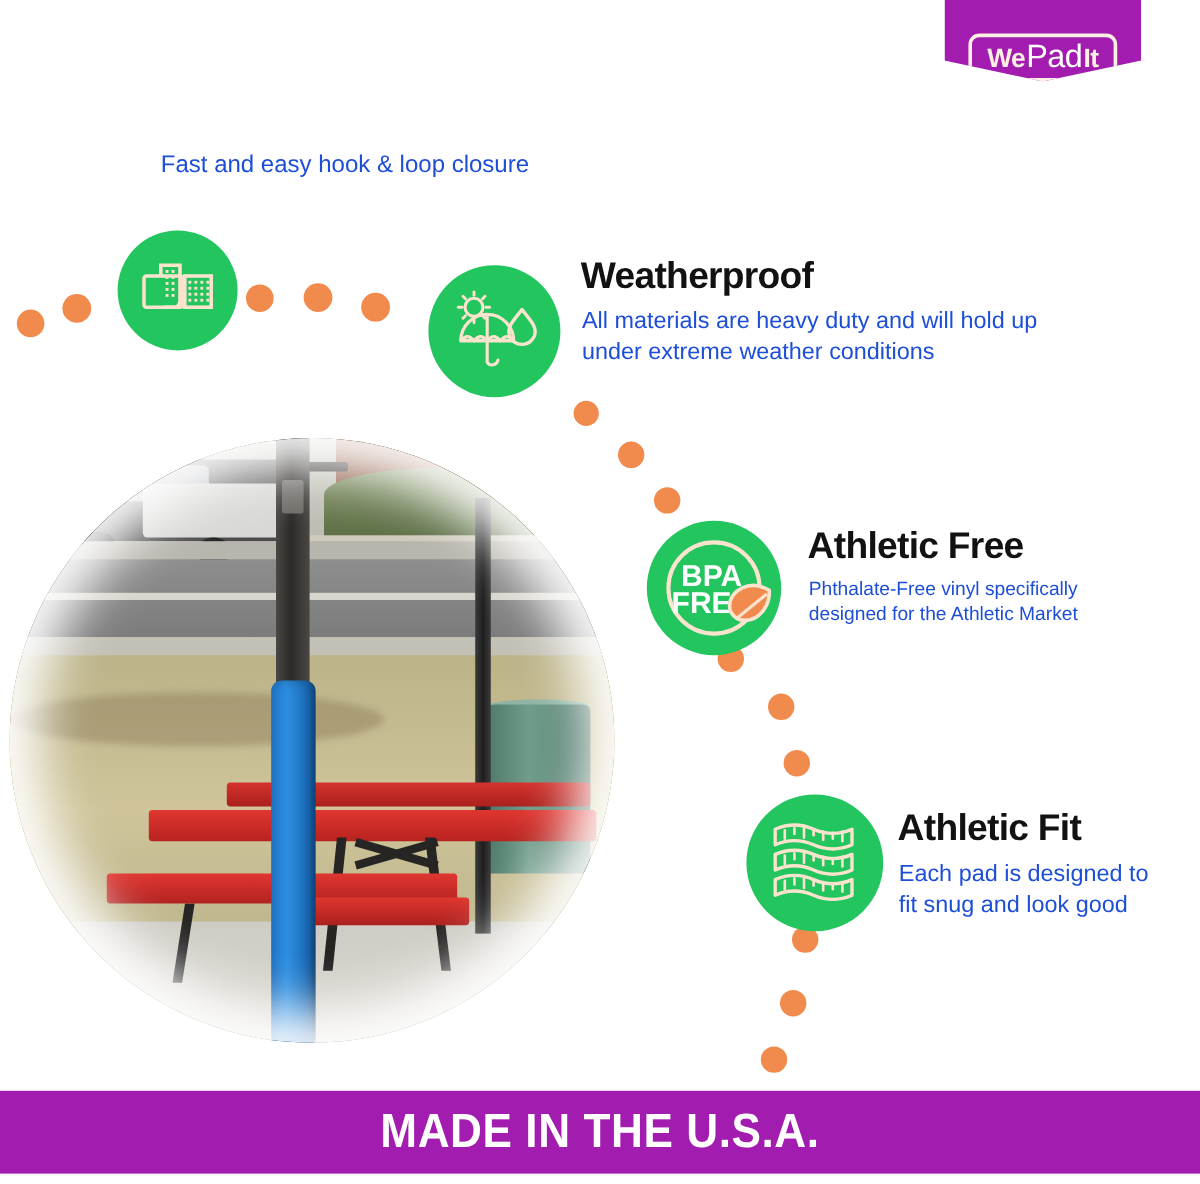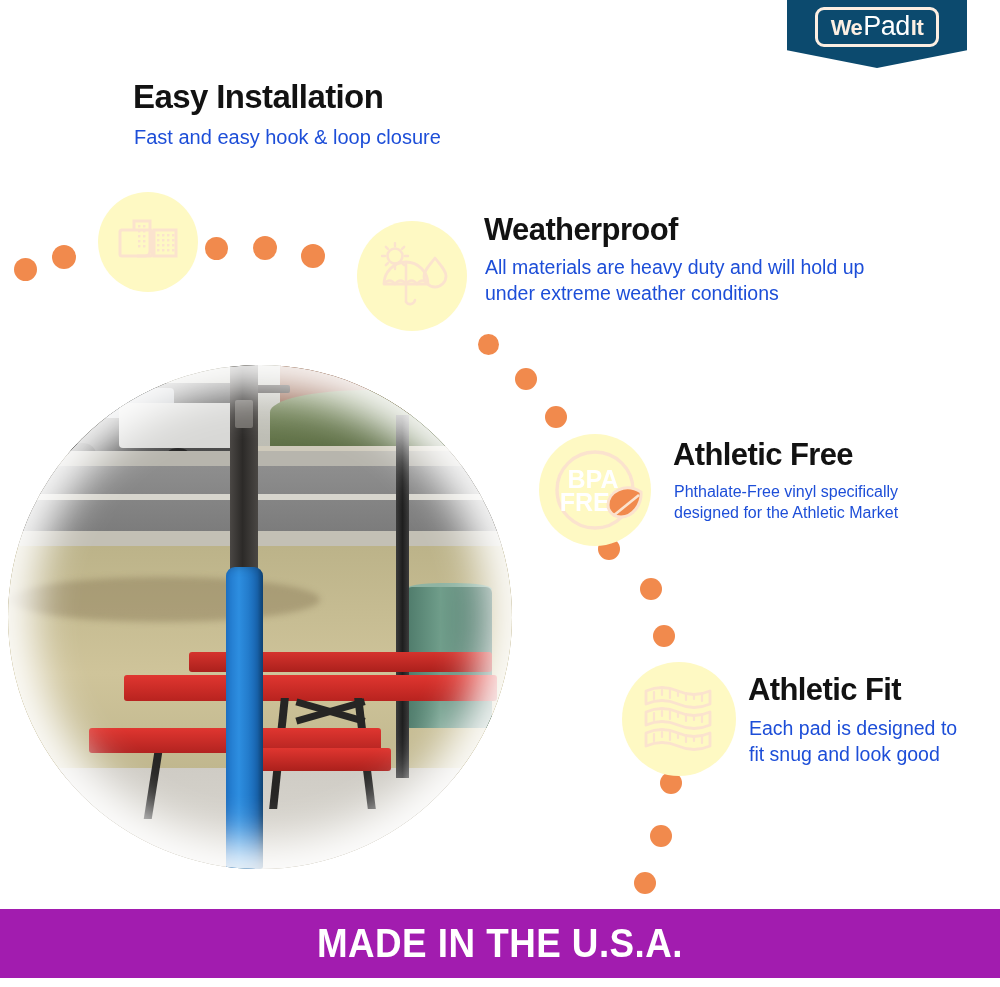--- a/index.html
+++ b/index.html
@@ -19,29 +19,29 @@
     height: 987px;
     background: #ffffff;
     overflow: hidden;
   }
 
   
   .logo-badge {
     position: absolute;
     top: 0;
     left: 787px;
-    width: 180px;
+    width: 164px;
     height: 68px;
-    background: #0c4a6e;
+    background: #a21caf;
     -webkit-clip-path: polygon(0 0, 100% 0, 100% 74%, 50% 100%, 0 74%);
     clip-path: polygon(0 0, 100% 0, 100% 74%, 50% 100%, 0 74%);
     display: flex;
     align-items: flex-start;
     justify-content: center;
-    padding-top: 7px;
+    padding-top: 28px;
   }
   .logo-inner {
     border: 3px solid #FDEFE2;
     border-radius: 9px;
     padding: 3px 13px 4px 13px;
     display: flex;
     align-items: baseline;
     line-height: 1;
   }
   .logo-we, .logo-it {
@@ -62,21 +62,21 @@
   .dot {
     position: absolute;
     background: #F18A4D;
     border-radius: 50%;
   }
 
   
   .icon-circle {
     position: absolute;
     border-radius: 50%;
-    background: #fef9c3;
+    background: #22c55e;
     display: flex;
     align-items: center;
     justify-content: center;
   }
   .icon-circle svg { display: block; }
 
   
   .feature-title {
     position: absolute;
     font-weight: bold;
@@ -262,21 +262,20 @@
           <rect x="44" y="28" width="2.4" height="2.4"></rect>
         <rect x="49" y="28" width="2.4" height="2.4"></rect>
           <rect x="54" y="28" width="2.4" height="2.4"></rect>
         <rect x="39" y="33" width="2.4" height="2.4"></rect>
           <rect x="44" y="33" width="2.4" height="2.4"></rect>
         <rect x="49" y="33" width="2.4" height="2.4"></rect>
           <rect x="54" y="33" width="2.4" height="2.4"></rect>
       </g>
     </svg>
   </div>
-  <div class="feature-title" id="t-easy">Easy Installation</div>
   <div class="feature-desc" id="d-easy">Fast and easy hook &amp; loop closure</div>
 
   <div class="icon-circle" style="left:357px; top:221px; width:110px; height:110px;">
     <svg width="72" height="68" viewBox="0 0 72 68">
       <circle cx="19" cy="14" r="7.5" fill="none" stroke="#FBE3CE" stroke-width="2.6"></circle>
       <g stroke="#FBE3CE" stroke-width="2.4" stroke-linecap="round">
         <line x1="19" y1="1" x2="19" y2="4"></line>
         <line x1="19" y1="24" x2="19" y2="27"></line>
         <line x1="6" y1="14" x2="9" y2="14"></line>
         <line x1="29" y1="14" x2="32" y2="14"></line>

